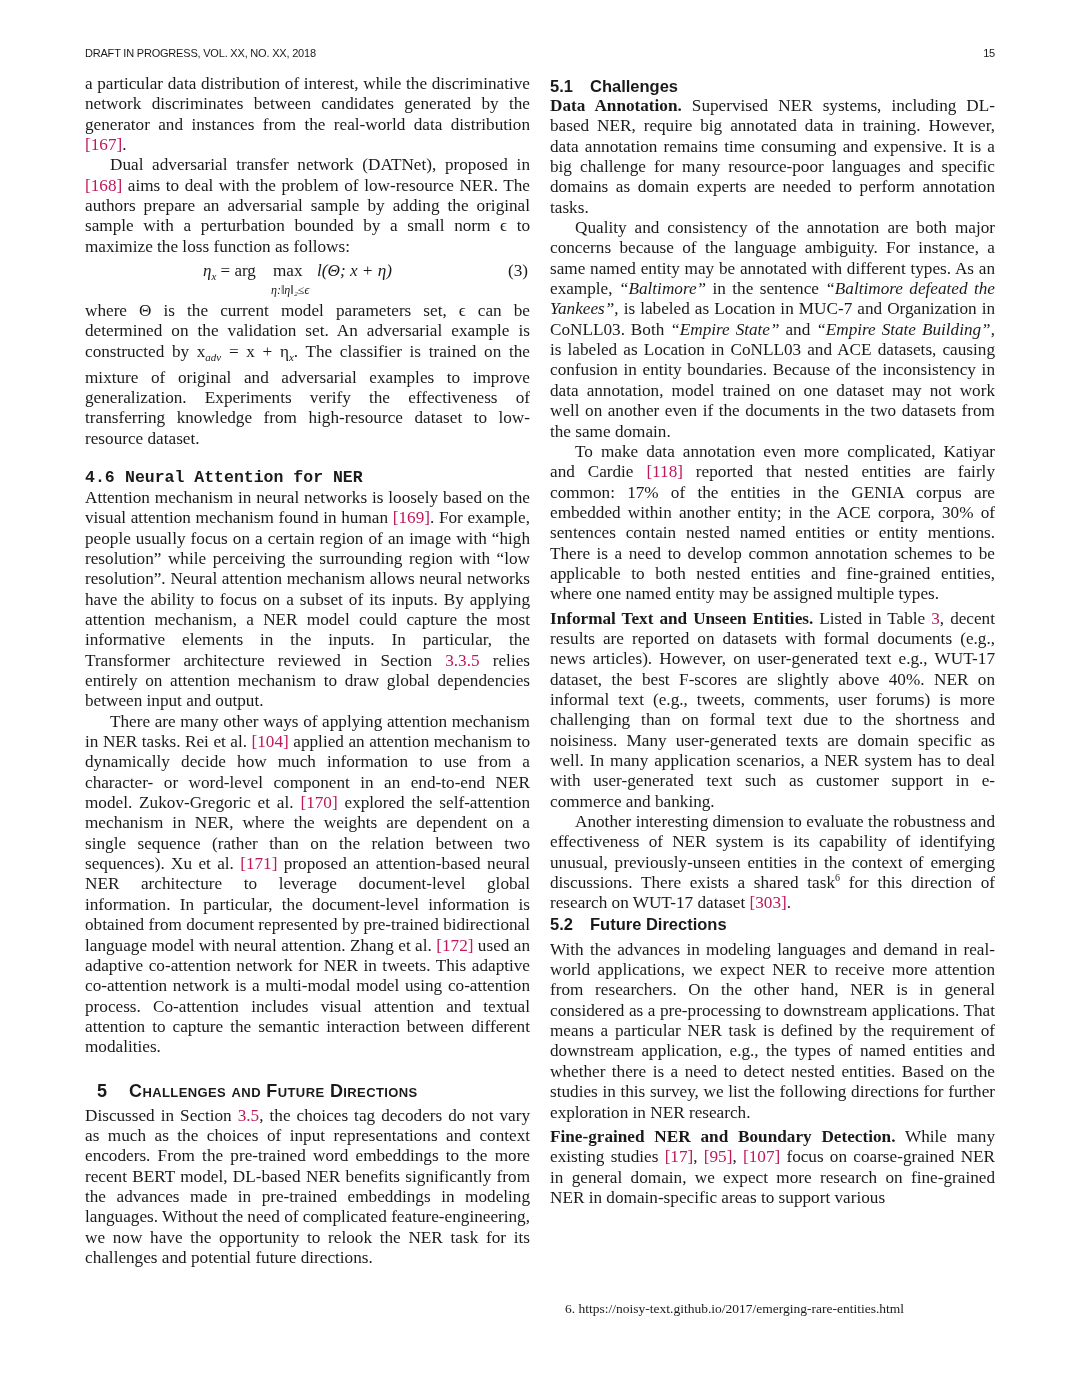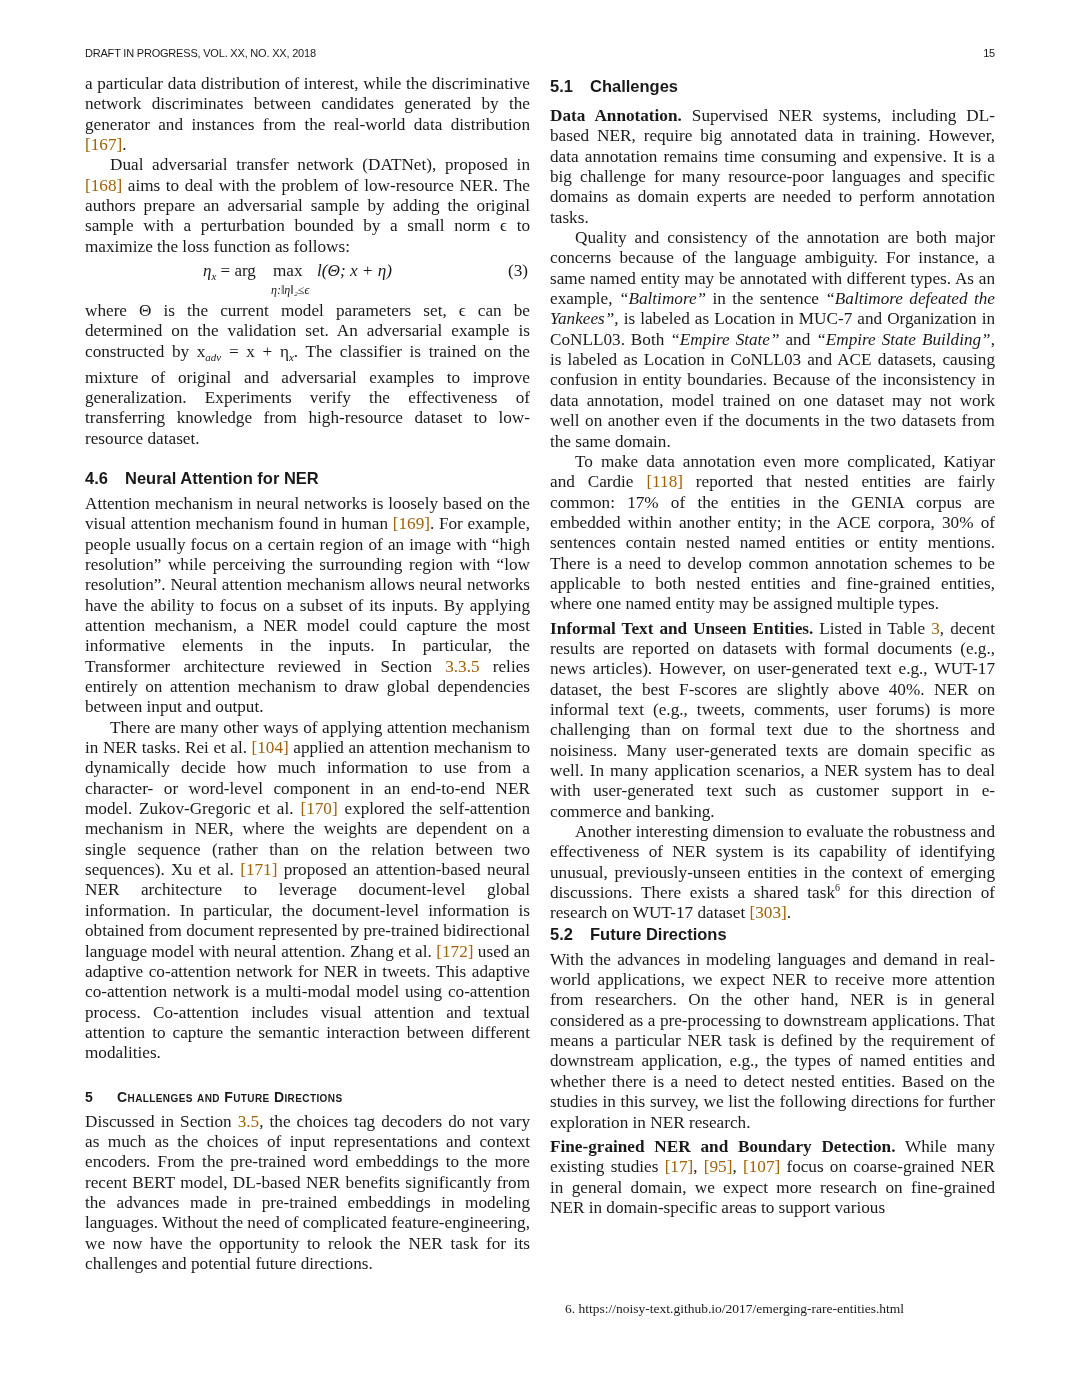--- a/index.html
+++ b/index.html
@@ -5,24 +5,24 @@
   html, body { margin: 0; padding: 0; background: #ffffff; }
   body { width: 1080px; height: 1397px; position: relative; overflow: hidden; color: #1a1a1a; }
   .header { position: absolute; top: 47px; left: 85px; width: 910px; height: 16px; font-family: "Liberation Sans", sans-serif; font-size: 11px; letter-spacing: -0.2px; }
   .header .left { position: absolute; left: 0; top: 0; }
   .header .right { position: absolute; right: 0; top: 0; }
   .col { position: absolute; top: 74px; width: 445px; font-family: "Liberation Serif", serif; font-size: 17.2px; line-height: 20.35px; text-align: justify; hyphens: manual; }
   .col.left { left: 85px; }
   .col.right { left: 550px; }
   p { margin: 0; }
   p.indent { text-indent: 25px; }
-  .cite { color: #a16207; }
+  .cite { color: #be185d; }
   h2.sub { font-family: "Liberation Sans", sans-serif; font-weight: bold; font-size: 16.5px; margin: 0; line-height: 20px; }
   h2.sub .num { display: inline-block; width: 40px; }
-  h1.sec { font-family: "Liberation Sans", sans-serif; font-weight: bold; font-size: 14px; margin: 0; line-height: 22px; letter-spacing: 0.4px; }
+  h1.sec { font-family: "Liberation Sans", sans-serif; font-weight: bold; font-size: 18px; margin: 12px; line-height: 22px; letter-spacing: 0.4px; }
   h1.sec .num { display: inline-block; width: 32px; }
   h1.sec .sc { font-variant: small-caps; }
   .eq { position: relative; height: 40px; font-family: "Liberation Serif", serif; font-style: italic; text-decoration: underline; }
   .eq .body { position: absolute; left: 118px; top: 0; font-size: 17px; }
   .eq .body .up { font-style: normal; }
   .eq .sub2 { font-size: 11px; }
   .eq .under { position: absolute; left: 186px; top: 19px; font-size: 12px; }
   .eq .max { position: absolute; left: 188px; top: 0; font-style: normal; }
   .eq .after { position: absolute; left: 232px; top: 0; }
   .eq .eqnum { position: absolute; right: 2px; top: 0; font-style: normal; }
@@ -48,33 +48,33 @@
       <span>η</span><sub class="sub2">x</sub><span class="up"> = arg </span>
     </span>
     <span class="max">max</span>
     <span class="under">η:‖η‖₂≤ϵ</span>
     <span class="after">l(Θ; x + η)</span>
     <span class="eqnum">(3)</span>
   </div>
 
   <p><span>where Θ is the current model parameters set, ϵ can be determined on the validation set. An adversarial example is constructed by x</span><sub class="it" style="font-size:11px">adv</sub><span> = x + η</span><sub class="it" style="font-size:11px">x</sub><span>. The classifier is trained on the mixture of original and adversarial examples to improve generalization. Experiments verify the effectiveness of transferring knowledge from high-resource dataset to low-resource dataset.</span></p>
 
-  <h2 class="sub" style="margin-top:19px; margin-bottom:6px;"><span class="num">4.6</span><span>Neural Attention for NER</span></h2>
+  <h2 class="sub" style="margin-top:19px; margin-bottom:0;font-family:Liberation Mono, monospace;"><span class="num">4.6</span><span>Neural Attention for NER</span></h2>
 
   <p><span>Attention mechanism in neural networks is loosely based on the visual attention mechanism found in human </span><a class="cite">[169]</a><span>. For example, people usually focus on a certain region of an image with “high resolution” while perceiving the surrounding region with “low resolution”. Neural attention mechanism allows neural networks have the ability to focus on a subset of its inputs. By applying attention mechanism, a NER model could capture the most informative elements in the inputs. In particular, the Transformer architecture reviewed in Section </span><a class="cite">3.3.5</a><span> relies entirely on attention mechanism to draw global dependencies between input and output.</span></p>
 
   <p class="indent"><span>There are many other ways of applying attention mechanism in NER tasks. Rei et al. </span><a class="cite">[104]</a><span> applied an attention mechanism to dynamically decide how much information to use from a character- or word-level component in an end-to-end NER model. Zukov-Gregoric et al. </span><a class="cite">[170]</a><span> explored the self-attention mechanism in NER, where the weights are dependent on a single sequence (rather than on the relation between two sequences). Xu et al. </span><a class="cite">[171]</a><span> proposed an attention-based neural NER architecture to leverage document-level global information. In particular, the document-level information is obtained from document represented by pre-trained bidirectional language model with neural attention. Zhang et al. </span><a class="cite">[172]</a><span> used an adaptive co-attention network for NER in tweets. This adaptive co-attention network is a multi-modal model using co-attention process. Co-attention includes visual attention and textual attention to capture the semantic interaction between different modalities.</span></p>
 
   <h1 class="sec" style="margin-top:22px; margin-bottom:4px;"><span class="num">5</span><span class="sc">Challenges and Future Directions</span></h1>
 
   <p><span>Discussed in Section </span><a class="cite">3.5</a><span>, the choices tag decoders do not vary as much as the choices of input representations and context encoders. From the pre-trained word embeddings to the more recent BERT model, DL-based NER benefits significantly from the advances made in pre-trained embeddings in modeling languages. Without the need of complicated feature-engineering, we now have the opportunity to relook the NER task for its challenges and potential future directions.</span></p>
 </div>
 
 <div class="col right">
-  <h2 class="sub" style="margin-top:2px; margin-bottom:10px;"><span class="num">5.1</span><span>Challenges</span></h2>
+  <h2 class="sub" style="margin-top:2px; "><span class="num">5.1</span><span>Challenges</span></h2>
 
   <p><span class="bold">Data Annotation.</span><span> Supervised NER systems, including DL-based NER, require big annotated data in training. However, data annotation remains time consuming and expensive. It is a big challenge for many resource-poor languages and specific domains as domain experts are needed to perform annotation tasks.</span></p>
 
   <p class="indent"><span>Quality and consistency of the annotation are both major concerns because of the language ambiguity. For instance, a same named entity may be annotated with different types. As an example, </span><span class="it">“Baltimore”</span><span> in the sentence </span><span class="it">“Baltimore defeated the Yankees”</span><span>, is labeled as Location in MUC-7 and Organization in CoNLL03. Both </span><span class="it">“Empire State”</span><span> and </span><span class="it">“Empire State Building”</span><span>, is labeled as Location in CoNLL03 and ACE datasets, causing confusion in entity boundaries. Because of the inconsistency in data annotation, model trained on one dataset may not work well on another even if the documents in the two datasets from the same domain.</span></p>
 
   <p class="indent"><span>To make data annotation even more complicated, Katiyar and Cardie </span><a class="cite">[118]</a><span> reported that nested entities are fairly common: 17% of the entities in the GENIA corpus are embedded within another entity; in the ACE corpora, 30% of sentences contain nested named entities or entity mentions. There is a need to develop common annotation schemes to be applicable to both nested entities and fine-grained entities, where one named entity may be assigned multiple types.</span></p>
 
   <p style="margin-top:4px;"><span class="bold">Informal Text and Unseen Entities.</span><span> Listed in Table </span><a class="cite">3</a><span>, decent results are reported on datasets with formal documents (e.g., news articles). However, on user-generated text e.g., WUT-17 dataset, the best F-scores are slightly above 40%. NER on informal text (e.g., tweets, comments, user forums) is more challenging than on formal text due to the shortness and noisiness. Many user-generated texts are domain specific as well. In many application scenarios, a NER system has to deal with user-generated text such as customer support in e-commerce and banking.</span></p>
 
   <p class="indent"><span>Another interesting dimension to evaluate the robustness and effectiveness of NER system is its capability of identifying unusual, previously-unseen entities in the context of emerging discussions. There exists a shared task</span><sup>6</sup><span> for this direction of research on WUT-17 dataset </span><a class="cite">[303]</a><span>.</span></p>

